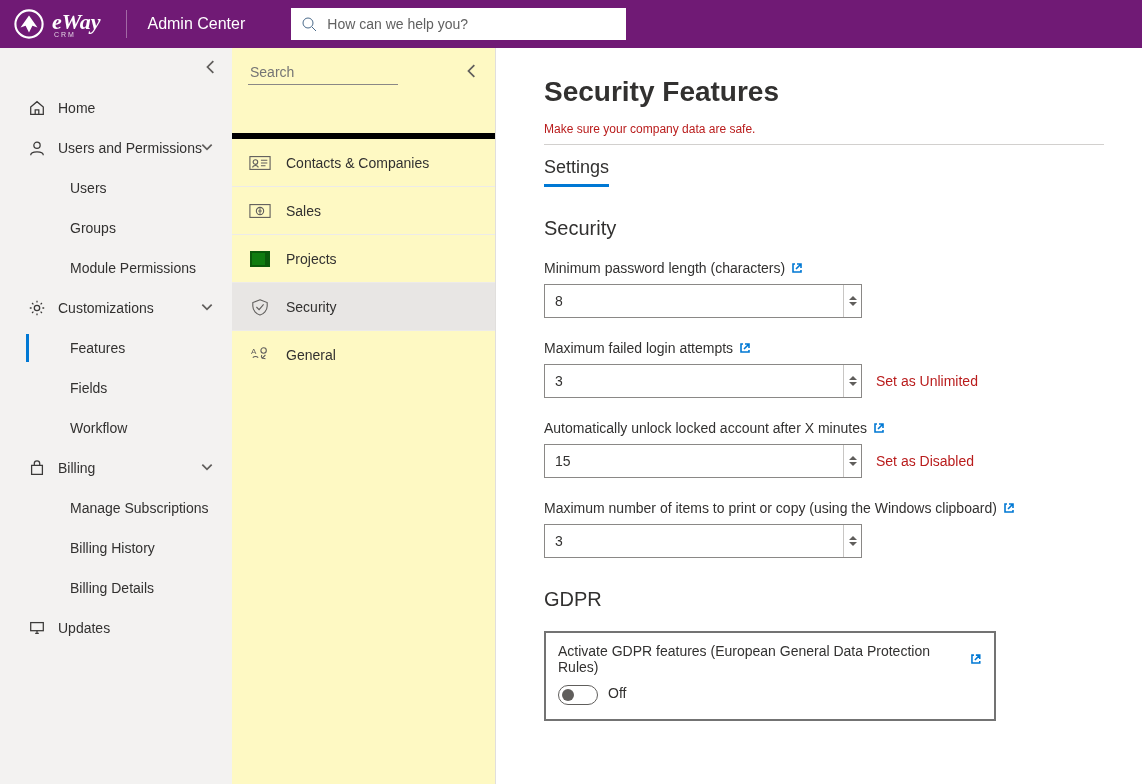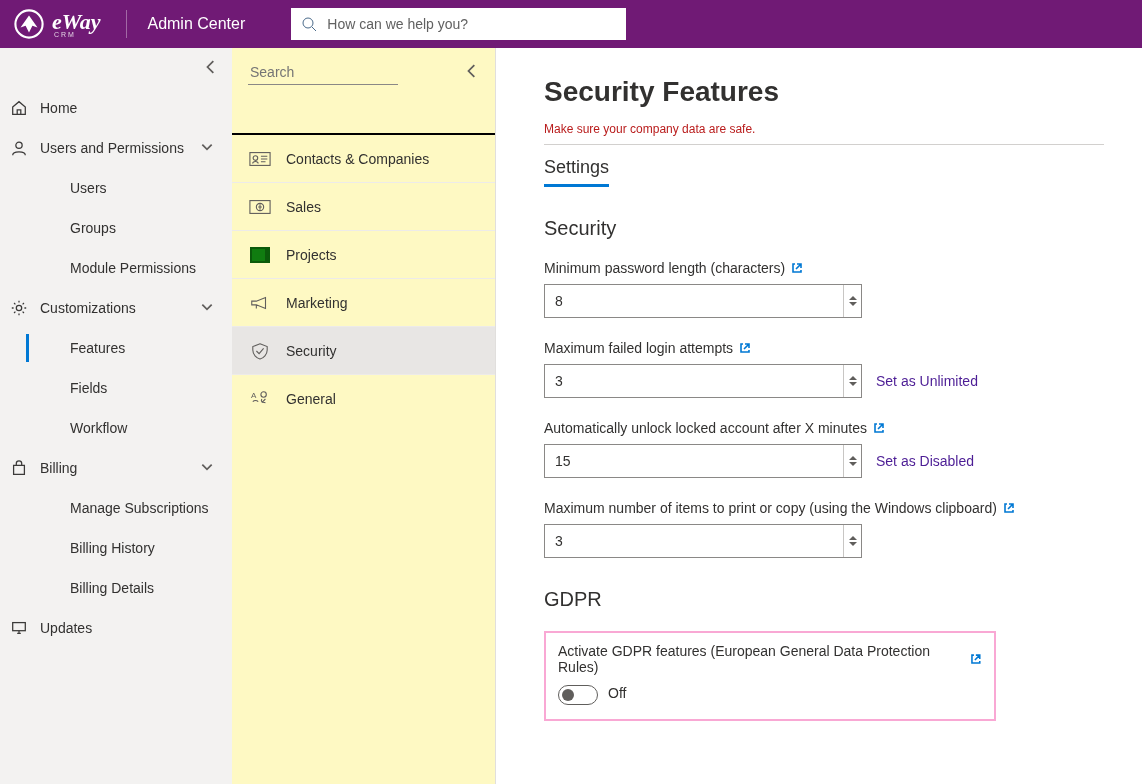--- a/index.html
+++ b/index.html
@@ -56,21 +56,21 @@
 .collapse-btn {
   position: absolute;
   right: 14px;
   top: 12px;
 }
 .chev { width: 14px; height: 14px; stroke: #605e5c; stroke-width:1.5; fill:none; }
 .nav-item {
   display: flex;
   align-items: center;
   height: 40px;
-  padding-left: 10px;
+  padding-left: 28px;
   cursor: pointer;
   position: relative;
 }
 .nav-item .label { margin-left: 12px; font-size: 14px; }
 .nav-item.sub { padding-left: 44px; margin-left: 26px; }
 .nav-item.sub .label { margin-left: 0; }
 .nav-item.selected { }
 .nav-item.selected::before {
   content:""; position:absolute; left:0; top:6px; bottom:6px; width:3px; background:#0078d4;
 }
@@ -138,22 +138,22 @@
   height: 34px;
   border: 1px solid #8a8886;
   display: flex;
   align-items: center;
   padding: 0 0 0 10px;
   justify-content: space-between;
 }
 .numbox .val { font-size:14px; }
 .spin { display:flex; flex-direction:column; border-left:1px solid #c8c6c4; height:100%; width:18px; align-items:center; justify-content:center;}
 .spin svg { width:8px; height:6px; fill:#605e5c; }
-.linkbtn { color:#4c1d95; font-size:14px; cursor:pointer; }
-.gdpr-box { border: 2px solid #f9a8d4; padding: 10px 12px 14px 12px; width: 452px; }
+.linkbtn { color:#b91c1c; font-size:14px; cursor:pointer; }
+.gdpr-box { border: 2px solid #737373; padding: 10px 12px 14px 12px; width: 452px; }
 .toggle-row { display:flex; align-items:flex-start; gap:10px; margin-top:10px;}
 .toggle {
   width: 40px; height: 20px; border-radius: 20px; border:1px solid #605e5c;
   position: relative; background:#fff;
 }
 .toggle .knob {
   width:12px; height:12px; border-radius:50%; background:#605e5c;
   position:absolute; left:3px; top:3px;
 }
 .proj-icon { width:20px; height:16px; background:#107c10; border:2px solid #0b5a0b; border-right-width:5px; }
@@ -270,21 +270,21 @@
 
   <div class="secondary">
     <div class="sec-search-row">
       <input class="sec-search" placeholder="Search" style="">
       <div class="sec-collapse">
         <svg class="chev" viewBox="0 0 12 12">
             <path d="M8 1 L3 6 L8 11"></path>
           </svg>
       </div>
     </div>
-    <div class="sec-list" style="border-top:2px solid #000000;margin-top:44px;">
+    <div class="sec-list" style="border-top:6px solid #000000;margin-top:44px;">
       <div class="sec-item">
         <span class="sec-icon">
             <svg viewBox="0 0 24 18">
               <rect x="1" y="2" width="22" height="14"></rect>
               <circle cx="7" cy="8" r="2.5"></circle>
               <path d="M4 14 C4 11 10 11 10 14"></path>
               <path d="M13 6 H20 M13 9 H20 M13 12 H18"></path>
             </svg>
           </span>
         <span>Contacts &amp; Companies</span>
@@ -298,28 +298,20 @@
             </svg>
           </span>
         <span>Sales</span>
       </div>
       <div class="sec-item">
         <span class="sec-icon">
             <div class="proj-icon"></div>
           </span>
         <span>Projects</span>
       </div>
-      <div class="sec-item">
-        <span class="sec-icon">
-            <svg viewBox="0 0 24 18">
-              <path d="M3 7 H8 L18 3 V15 L8 11 H3 Z M8 11 V15"></path>
-            </svg>
-          </span>
-        <span>Marketing</span>
-      </div>
       <div class="sec-item selected">
         <span class="sec-icon">
             <svg viewBox="0 0 24 20">
               <path d="M12 2 L20 5 V9 C20 14 16 18 12 19 C8 18 4 14 4 9 V5 Z"></path>
               <path d="M8 10 L11 13 L16 7"></path>
             </svg>
           </span>
         <span>Security</span>
       </div>
       <div class="sec-item" style="border-bottom:none;">

